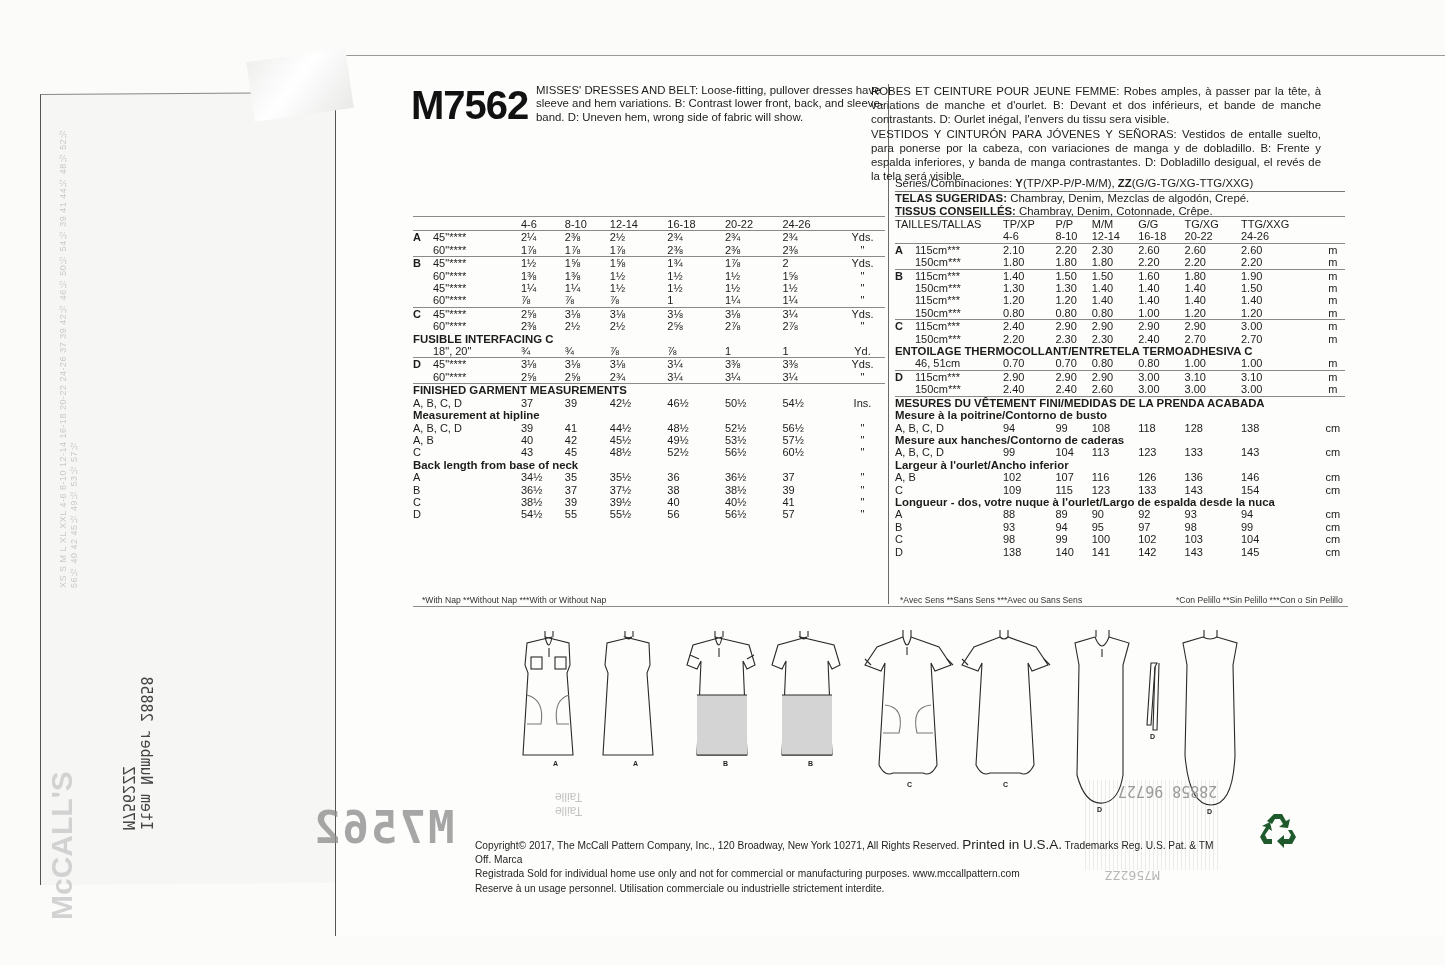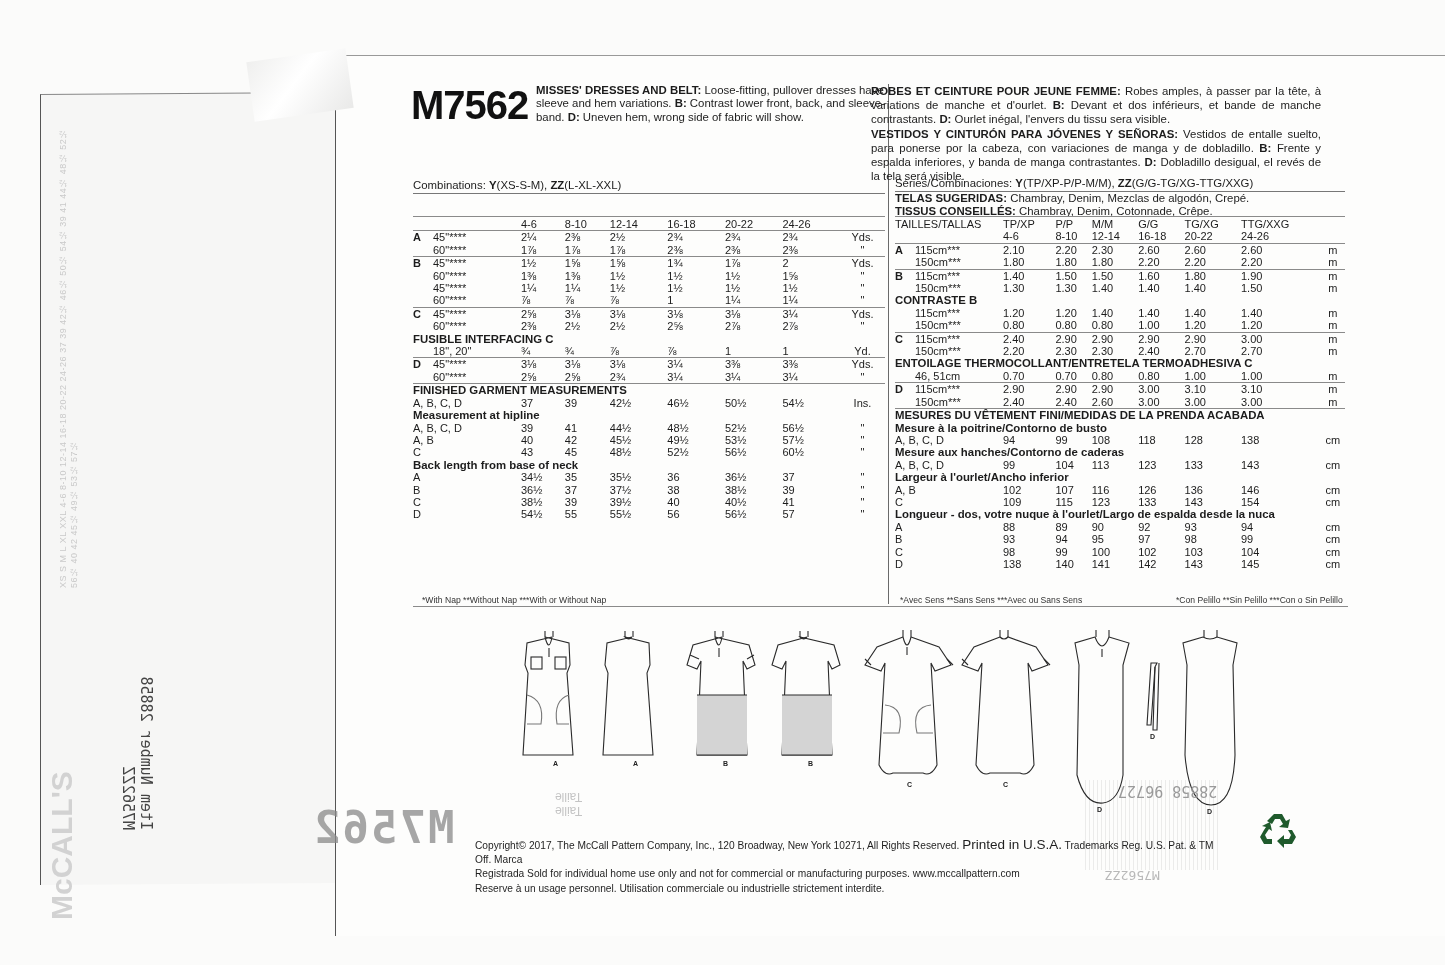--- a/index.html
+++ b/index.html
@@ -43,21 +43,21 @@
 
   
   .code {
     position: absolute; left: 411px; top: 83px;
     font-size: 40px; font-weight: bold; letter-spacing: -1px; color: #111;
   }
   .desc {
     position: absolute; left: 536px; top: 84px; width: 350px;
     font-size: 11.4px; line-height: 13.4px;
   }
-  .desc b, .fr-desc b { font-weight: bold; }
+  .desc b, .fr-desc b { font-weight: normal; }
   .vrule { position: absolute; left: 888px; top: 84px; width: 1px; height: 520px; background: #6a6a6a; }
   .fr-desc {
     position: absolute; left: 871px; top: 84px; width: 450px;
     font-size: 11.4px; line-height: 14.2px; text-align: justify;
   }
   .combos { position: absolute; font-size: 11.4px; line-height: 13.6px; }
   .combos .line { border-bottom: 1px solid #777; white-space: nowrap; }
   .combos b { font-weight: bold; }
 
   
@@ -114,21 +114,20 @@
 <div class="desc">
   <b>MISSES' DRESSES AND BELT:</b><span> Loose-fitting, pullover dresses have sleeve and hem variations. </span><b>B:</b><span> Contrast lower front, back, and sleeve-band. </span><b>D:</b><span> Uneven hem, wrong side of fabric will show.</span>
 </div>
 <div class="vrule"></div>
 <div class="fr-desc">
   <b>ROBES ET CEINTURE POUR JEUNE FEMME:</b><span> Robes amples, à passer par la tête, à variations de manche et d'ourlet. </span><b>B:</b><span> Devant et dos inférieurs, et bande de manche contrastants. </span><b>D:</b><span> Ourlet inégal, l'envers du tissu sera visible.</span><br>
   <b>VESTIDOS Y CINTURÓN PARA JÓVENES Y SEÑORAS:</b><span> Vestidos de entalle suelto, para ponerse por la cabeza, con variaciones de manga y de dobladillo. </span><b>B:</b><span> Frente y espalda inferiores, y banda de manga contrastantes. </span><b>D:</b><span> Dobladillo desigual, el revés de la tela será visible.</span>
 </div>
 
 <div class="combos" style="left:413px; top:179px; width:472px;">
-  <div class="line"><span>Combinations: </span><b>Y</b><span>(XS-S-M), </span><b>ZZ</b><span>(L-XL-XXL)</span></div>
 </div>
 <div class="hrule" style="left:413px; top:216px; width:472px;"></div>
 
 <div class="combos" style="left:895px; top:177px; width:450px;">
   <div class="line"><span>Séries/Combinaciones: </span><b>Y</b><span>(TP/XP-P/P-M/M), </span><b>ZZ</b><span>(G/G-TG/XG-TTG/XXG)</span></div>
   <div><b>TELAS SUGERIDAS:</b><span> Chambray, Denim, Mezclas de algodón, Crepé.</span></div>
   <div><b>TISSUS CONSEILLÉS:</b><span> Chambray, Denim, Cotonnade, Crêpe.</span></div>
 </div>
 <div class="hrule" style="left:895px; top:216px; width:450px;"></div>
 
@@ -419,23 +418,20 @@
       <tr class="">
         <td class="lbl" style="width:20px"></td>
         <td style="width:88px">150cm***</td>
         <td class="num">1.30</td>
         <td class="num">1.30</td>
         <td class="num">1.40</td>
         <td class="num">1.40</td>
         <td class="num">1.40</td>
         <td class="num">1.50</td>
         <td class="unit">m</td>
-      </tr>
-      <tr>
-        <td class="sec" colspan="9">CONTRASTE B</td>
       </tr>
       <tr class="">
         <td class="lbl" style="width:20px"></td>
         <td style="width:88px">115cm***</td>
         <td class="num">1.20</td>
         <td class="num">1.20</td>
         <td class="num">1.40</td>
         <td class="num">1.40</td>
         <td class="num">1.40</td>
         <td class="num">1.40</td>

